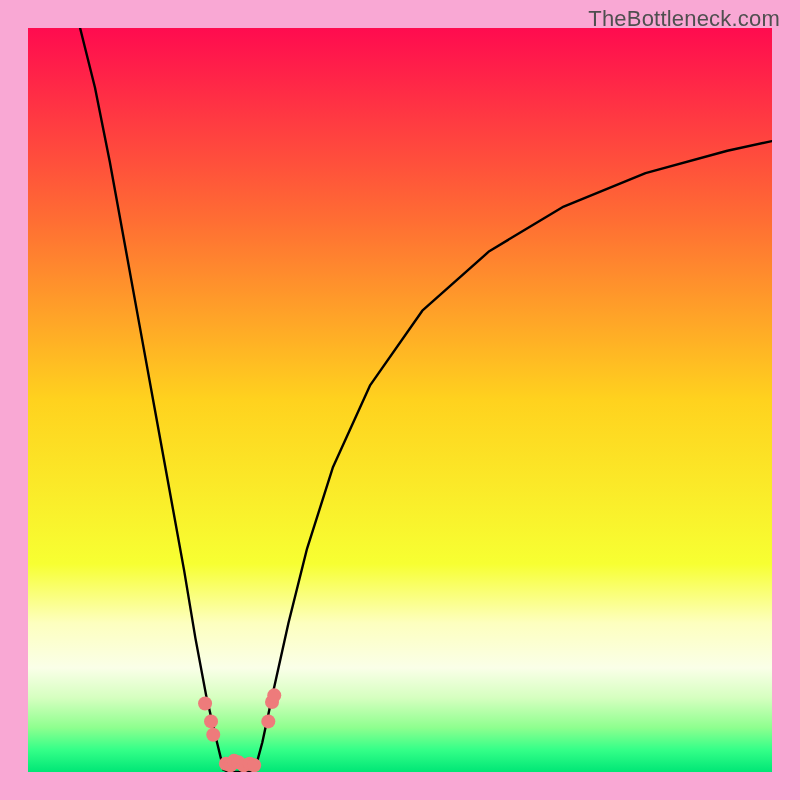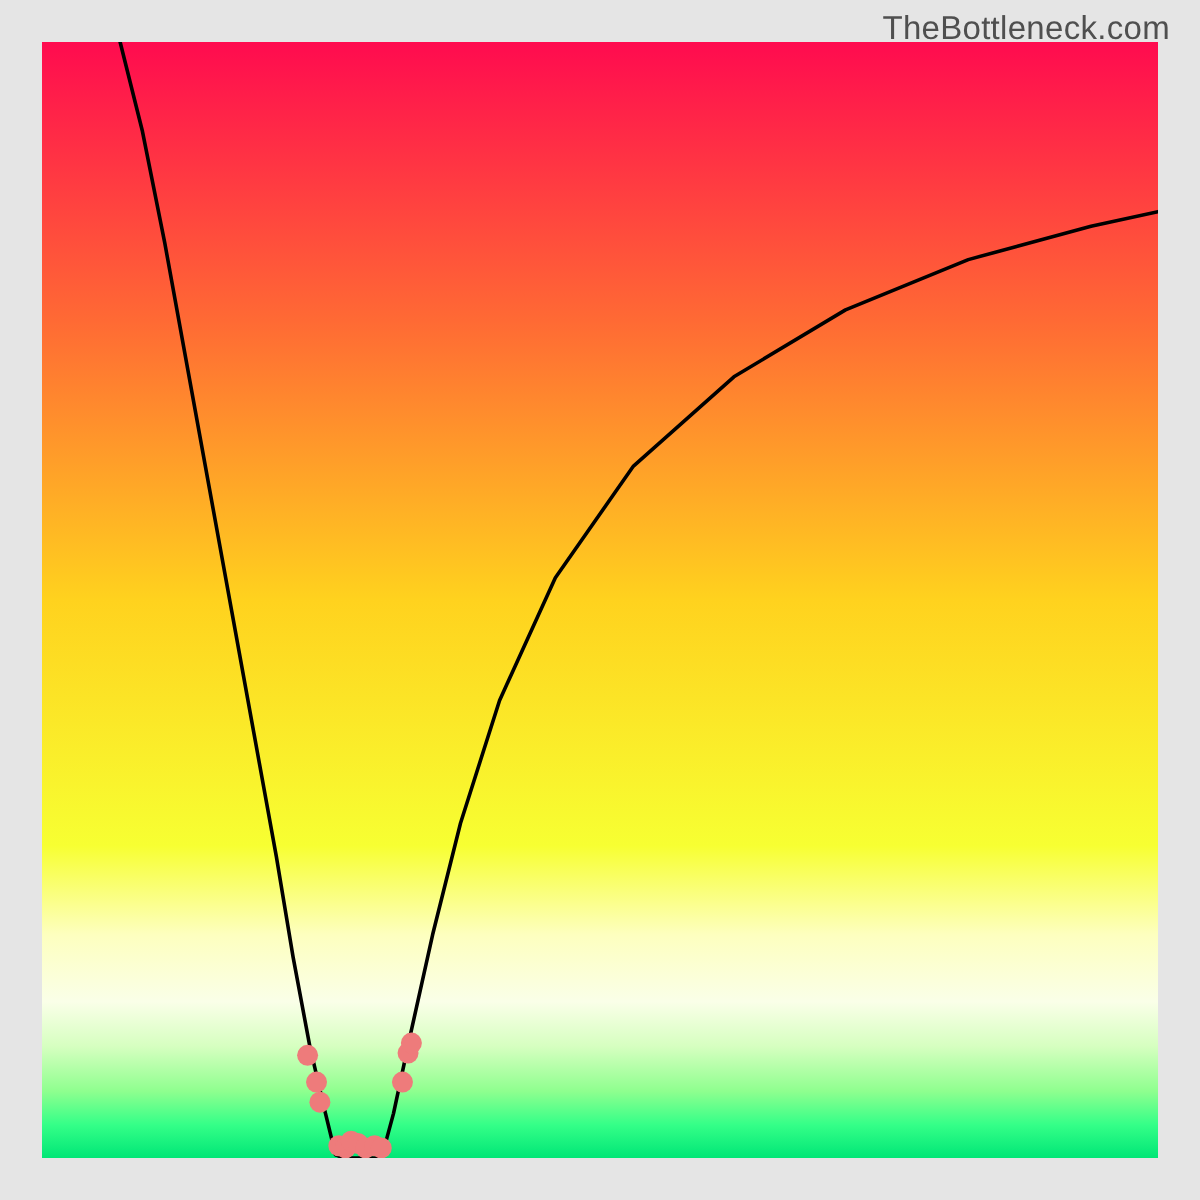--- a/index.html
+++ b/index.html
@@ -1,16 +1,16 @@
 <!DOCTYPE html>
 <html><head>
 <meta charset="utf-8">
 <style>
   html,body{margin:0;padding:0;width:800px;height:800px;background:#000;overflow:hidden;}
-  .frame{position:absolute;left:0;top:0;width:800px;height:800px;background:#e5e5e5;}
+  .frame{position:absolute;left:0;top:0;width:800px;height:800px;background:#f9a8d4;}
   .plot{position:absolute;left:28px;top:28px;width:744px;height:744px;}
   .watermark{position:absolute;top:6px;right:20px;color:#4f4f4f;font:22px Arial,Helvetica,sans-serif;letter-spacing:0.2px;}
   svg{position:absolute;left:0;top:0;}
 </style>
 </head>
 <body>
 <div class="frame">
 
 <div class="plot">
   <svg id="chart-svg" width="744" height="744" viewBox="0 0 744 744">

